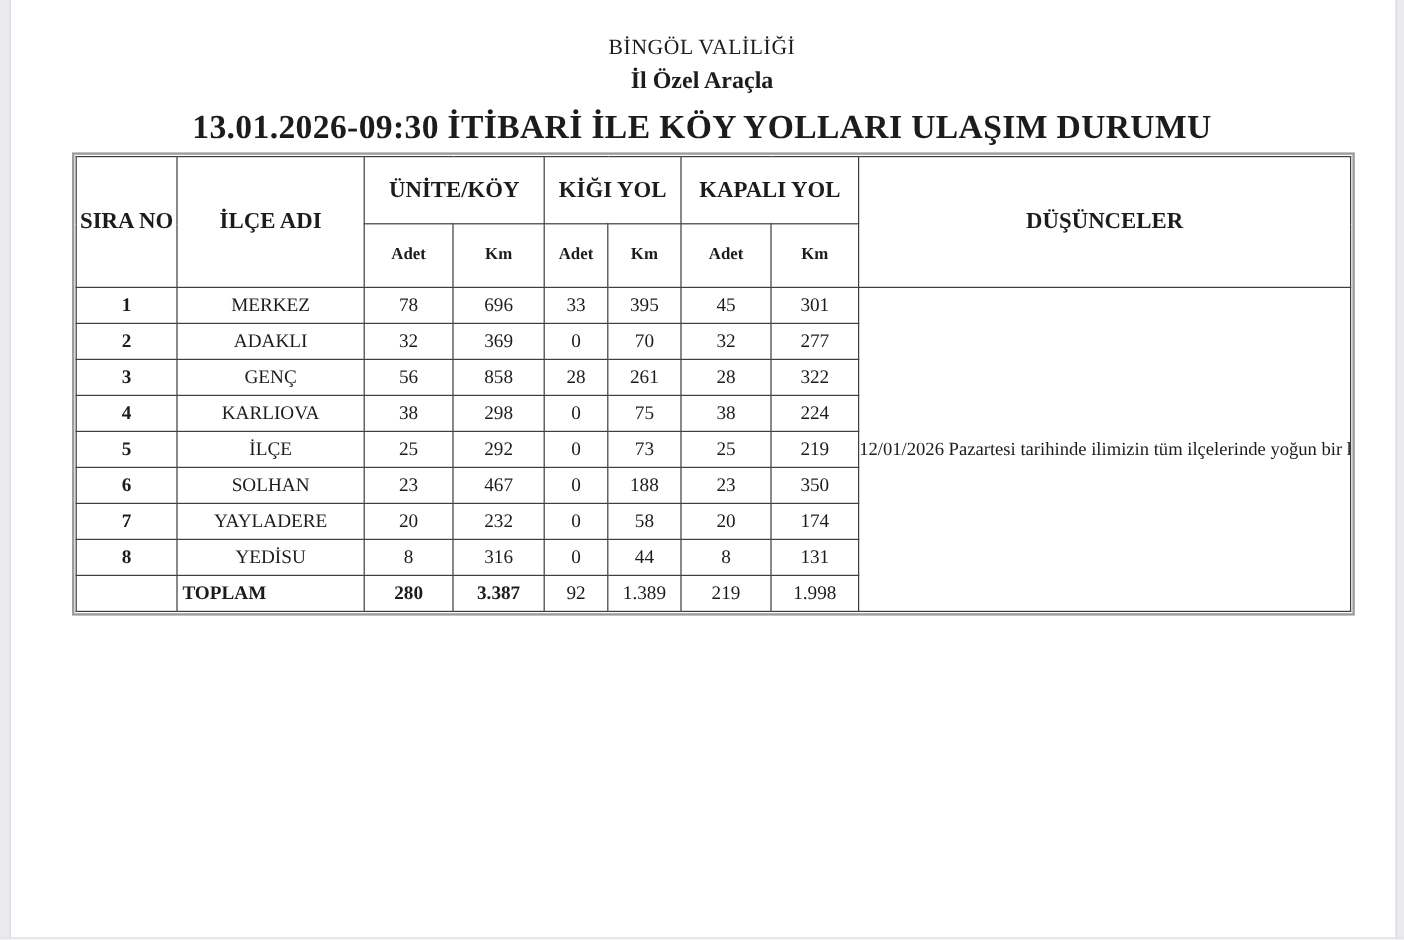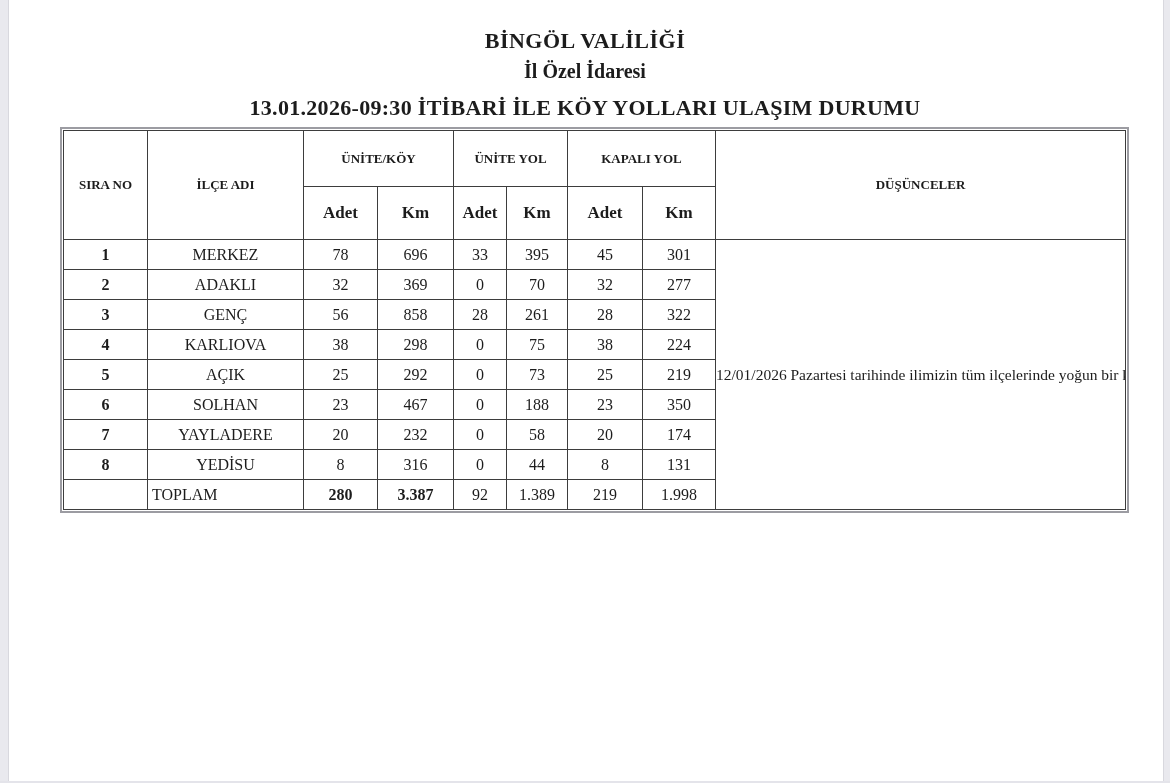--- a/index.html
+++ b/index.html
@@ -33,32 +33,32 @@
     background: #e4e4ea;
   }
   .title-block {
     position: absolute;
     left: 0; top: 30px;
     width: 1170px;
     text-align: center;
     line-height: 1.0;
   }
   .title-main {
-    font-size: 22px;
-    font-weight: bold;
+    font-size: 18px;
+    font-weight: normal;
     letter-spacing: 0.5px;
     margin: 0 0 9px 0;
   }
   .title-sub {
     font-size: 20px;
     font-weight: bold;
     margin: 0 0 10px 0;
   }
   .title-heading {
-    font-size: 22px;
+    font-size: 28px;
     font-weight: bold;
     letter-spacing: 0.3px;
     margin: 16px;
   }
   .table-wrap {
     position: absolute;
     left: 60px;
     top: 127px;
     border: 2px solid #9c9ca2;
     background: #ffffff;
@@ -74,49 +74,49 @@
     border: 1px solid #3d3d3d;
     padding: 0;
     overflow: hidden;
     white-space: nowrap;
   }
   table.report th {
     font-weight: bold;
     text-align: center;
     vertical-align: middle;
   }
-  tr.hrow1 th { height: 55px; font-size: 13px; }
-  tr.hrow2 th { height: 52px; font-size: 17px; }
+  tr.hrow1 th { height: 55px; font-size: 19px; }
+  tr.hrow2 th { height: 52px; font-size: 14px; }
   th.th-dusunceler { font-size: 18px; }
   tbody td { height: 29px; font-size: 16px; text-align: center; vertical-align: middle; }
   td.cell-sira { font-weight: bold; }
   td.cell-ilce { text-align: center; padding-left: 4px; }
   tr.total-row td { height: 29px; }
-  tr.total-row td.cell-label { font-weight: normal; text-align: left; padding-left: 4px; }
+  tr.total-row td.cell-label { font-weight: bold; text-align: left; padding-left: 4px; }
   tr.total-row td.bold-val { font-weight: bold; }
   td.cell-remarks {
     vertical-align: middle;
     text-align: left;
     white-space: normal;
     font-size: 15.5px;
     line-height: 21.5px;
     padding: 0 8px 0 6px;
   }
 </style>
 </head>
 <body>
 
 <div class="page">
   <div class="edge-strip-left"></div>
   <div class="edge-strip-right"></div>
   <div class="edge-strip-bottom"></div>
 
   <div class="title-block">
     <div class="title-main">BİNGÖL VALİLİĞİ</div>
-    <div class="title-sub">İl Özel İdaresi</div>
+    <div class="title-sub">İl Özel Araçla</div>
     <div class="title-heading">13.01.2026-09:30 İTİBARİ İLE KÖY YOLLARI ULAŞIM DURUMU</div>
   </div>
 
   <div class="table-wrap">
     <table class="report">
       <colgroup>
         <col style="width:84px">
         <col style="width:156px">
         <col style="width:74px">
         <col style="width:76px">
@@ -124,21 +124,21 @@
         <col style="width:61px">
         <col style="width:75px">
         <col style="width:73px">
         <col style="width:410px">
       </colgroup>
       <thead>
         <tr class="hrow1">
           <th rowspan="2">SIRA NO</th>
           <th rowspan="2">İLÇE ADI</th>
           <th colspan="2">ÜNİTE/KÖY</th>
-          <th colspan="2">ÜNİTE YOL</th>
+          <th colspan="2">KİĞI YOL</th>
           <th colspan="2">KAPALI YOL</th>
           <th rowspan="2" class="th-dusunceler">DÜŞÜNCELER</th>
         </tr>
         <tr class="hrow2">
           <th>Adet</th>
           <th>Km</th>
           <th>Adet</th>
           <th>Km</th>
           <th>Adet</th>
           <th>Km</th>
@@ -181,21 +181,21 @@
           <td class="cell-ilce">KARLIOVA</td>
           <td>38</td>
           <td>298</td>
           <td>0</td>
           <td>75</td>
           <td>38</td>
           <td>224</td>
         </tr>
         <tr>
           <td class="cell-sira">5</td>
-          <td class="cell-ilce">AÇIK</td>
+          <td class="cell-ilce">İLÇE</td>
           <td>25</td>
           <td>292</td>
           <td>0</td>
           <td>73</td>
           <td>25</td>
           <td>219</td>
         </tr>
         <tr>
           <td class="cell-sira">6</td>
           <td class="cell-ilce">SOLHAN</td>

